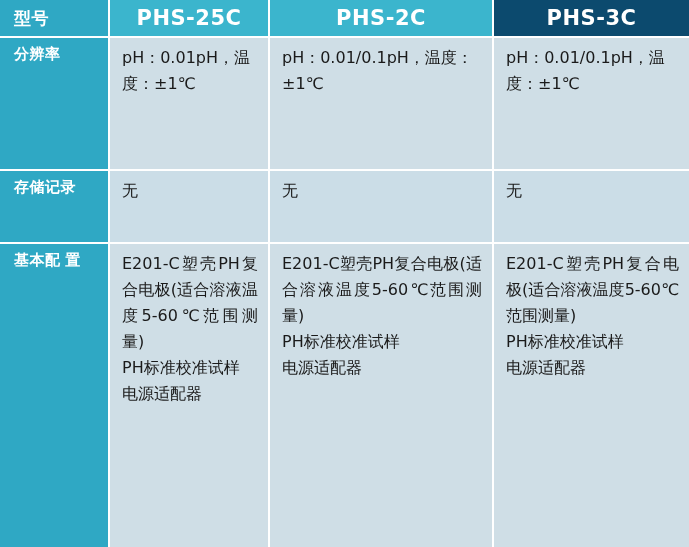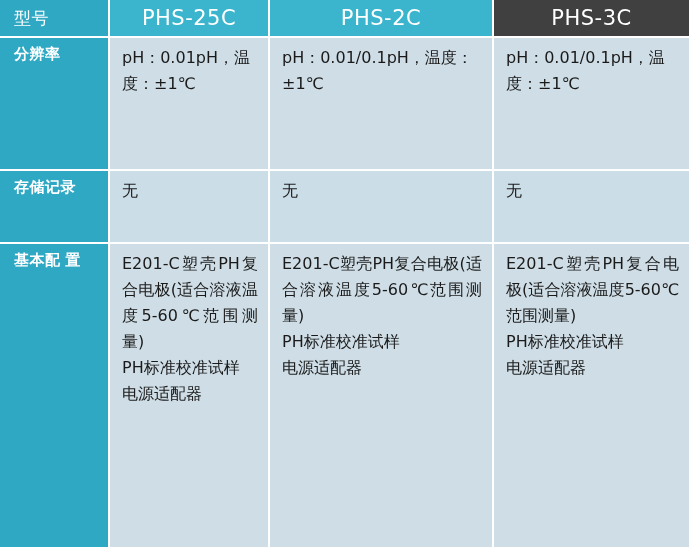--- a/index.html
+++ b/index.html
@@ -32,21 +32,21 @@
   
   tr.head-row { height: 38px; }
 
   th.head-label,
   th.head-model {
     margin: 0;
     padding: 0 0 0 14px;
     text-align: left;
     vertical-align: middle;
     color: #ffffff;
-    font-weight: normal;
+    font-weight: bold;
     border: 0;
     border-bottom: 2px solid #ffffff;
   }
   th.head-label {
     background: #2fa8c4;
     font-size: 17px;
     letter-spacing: 0.5px;
     border-right: 2px solid #ffffff;
   }
   th.head-model {
@@ -126,21 +126,21 @@
     <col class="c-p25c">
     <col class="c-p2c">
     <col class="c-p3c">
   </colgroup>
 
   <thead>
     <tr class="head-row">
       <th class="head-label" style="background: rgb(47, 168, 196); color: rgb(255, 255, 255);">型号</th>
       <th class="head-model" style="background: rgb(59, 181, 205); color: rgb(255, 255, 255);">PHS-25C</th>
       <th class="head-model" style="background: rgb(59, 181, 205); color: rgb(255, 255, 255);">PHS-2C</th>
-      <th class="head-model last" style="background: #404040; color: rgb(255, 255, 255);">PHS-3C</th>
+      <th class="head-model last" style="background: #0c4a6e; color: rgb(255, 255, 255);">PHS-3C</th>
     </tr>
   </thead>
 
   <tbody>
 
 
     <tr class="row-res">
       <td class="row-label" style="background: rgb(47, 168, 196); color: rgb(255, 255, 255);">分辨率</td>
       <td class="row-value" style="color: rgb(26, 26, 26); background: rgb(207, 222, 230);">pH：0.01pH，温度：±1℃</td>
       <td class="row-value" style="color: rgb(26, 26, 26); background: rgb(207, 222, 230);">pH：0.01/0.1pH，温度：±1℃</td>

